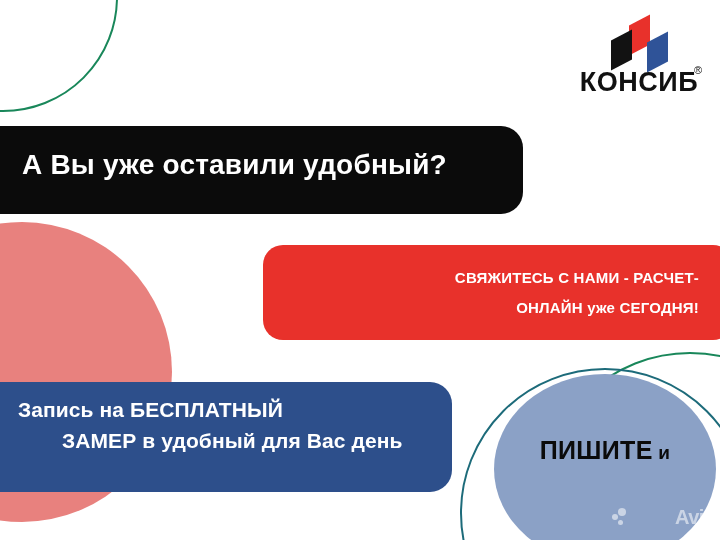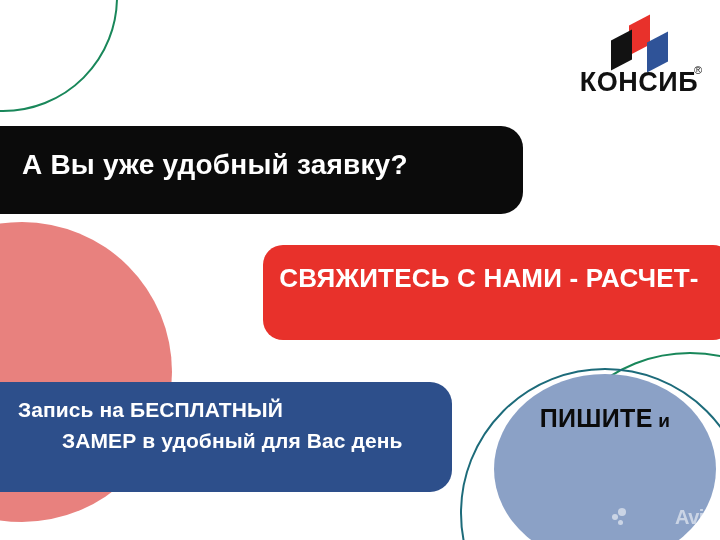--- a/index.html
+++ b/index.html
@@ -142,24 +142,24 @@
     height: 95px;
     background: #e8312b;
     border-radius: 20px;
   }
   .bar-red .txt {
     position: absolute;
     left: 16px;
     top: 18px;
     width: 420px;
     color: #ffffff;
-    font-size: 26px;
+    font-size: 15px;
     font-weight: bold;
     line-height: 30px;
-    text-align: center;
+    text-align: right;
     letter-spacing: 0.2px;
   }
   .bar-red .txt .l2 { display: block; }
 
   
   .bar-blue {
     position: absolute;
     left: -30px;
     top: 382px;
     width: 482px;
@@ -177,21 +177,21 @@
     line-height: 31px;
     letter-spacing: 0.1px;
     white-space: nowrap;
   }
   .bar-blue .txt .l2 { display: block; margin-left: 44px; }
 
   
   .cta-call {
     position: absolute;
     left: 494px;
-    top: 400px;
+    top: 432px;
     width: 222px;
     text-align: center;
     color: #0b0b0b;
     font-size: 25px;
     font-weight: bold;
     line-height: 36px;
     letter-spacing: 0.3px;
   }
   .cta-call .l2 { display: block; }
   .cta-call .small { font-size: 19px; }
@@ -243,26 +243,27 @@
     <div class="logo-mark">
       <span class="para red"></span>
       <span class="para black"></span>
       <span class="para blue"></span>
     </div>
     <div class="logo-word">КОНСИБ</div>
     <div class="logo-reg">®</div>
   </div>
 
   <div class="bar-black">
-    <div class="txt">А Вы уже удобный заявку?</div>
+    <div class="txt">А Вы уже оставили удобный?</div>
   </div>
 
   <div class="bar-red">
     <div class="txt">
       <span>СВЯЖИТЕСЬ С НАМИ - РАСЧЕТ-</span>
+      <span class="l2">ОНЛАЙН уже СЕГОДНЯ!</span>
     </div>
   </div>
 
   <div class="bar-blue">
     <div class="txt">
       <span>Запись на БЕСПЛАТНЫЙ</span>
       <span class="l2">ЗАМЕР в удобный для Вас день</span>
     </div>
   </div>
 

